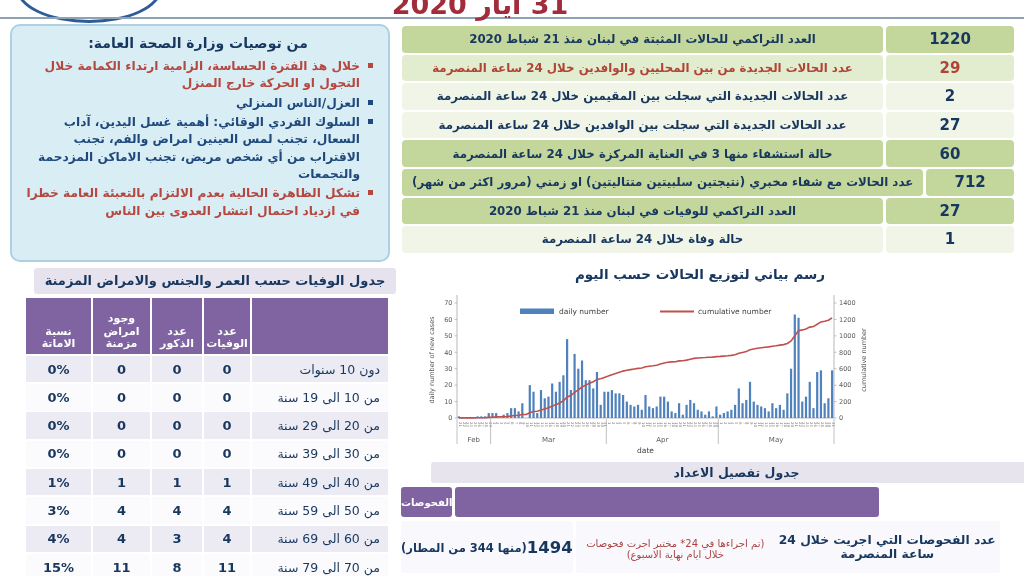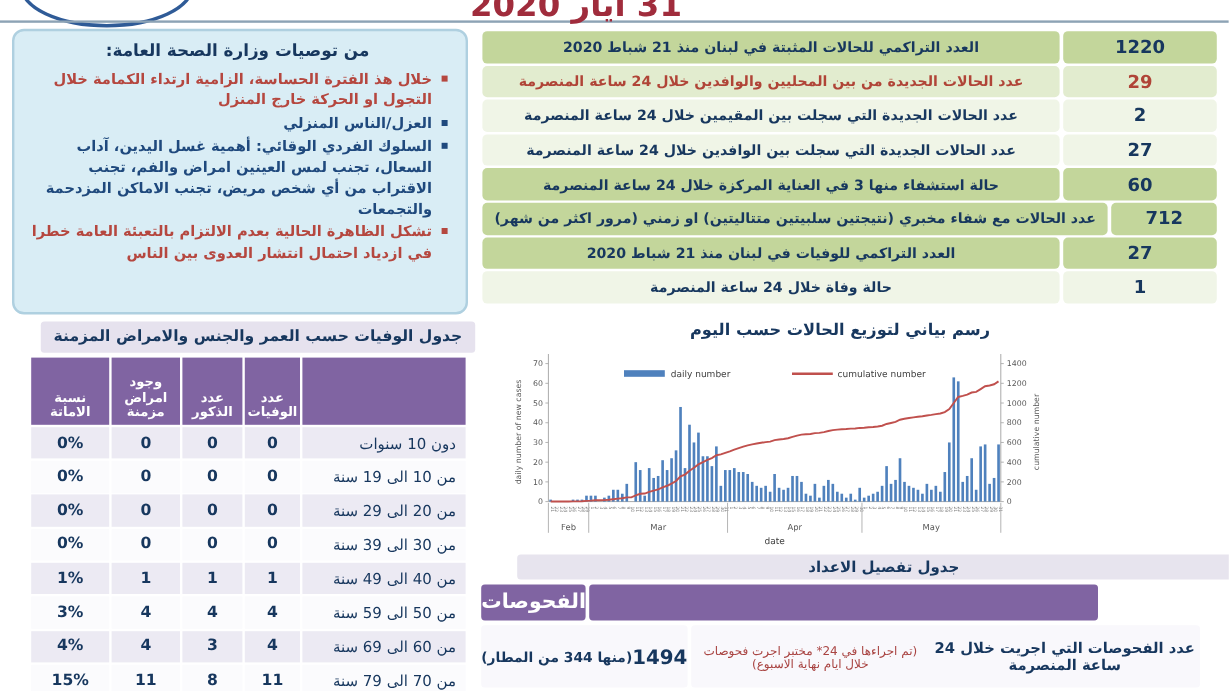--- a/index.html
+++ b/index.html
@@ -45,21 +45,21 @@
   
   .chart{position:absolute;left:420px;top:262px;width:600px;height:198px;}
   
   .det-banner{position:absolute;left:407px;top:462px;width:611px;height:21px;background:#E7E4EE;
               border-radius:3px;color:#17375E;font-size:12.5px;font-weight:600;text-align:center;
               line-height:21px;direction:rtl;margin-left:24px;}
   .det-header,.det-row{position:absolute;left:401px;display:flex;direction:rtl;gap:3px;}
   .det-header{top:487px;height:30px;}
   .det-row{top:521px;height:52px;}
   .det-desc-h{width:424px;background:#8064A2;border-radius:3px;}
-  .det-tests-h{flex:1;background:#8064A2;border-radius:3px;color:#fff;font-weight:bold;font-size:17px;
+  .det-tests-h{flex:1;background:#8064A2;border-radius:3px;color:#fff;font-weight:bold;font-size:10px;
                display:flex;align-items:center;justify-content:center;}
   .det-desc-c{width:424px;background:#F9F8FC;border-radius:3px;display:flex;flex-direction:row;
               align-items:center;justify-content:center;text-align:center;}
   .det-tests-c{flex:1;background:#F9F8FC;border-radius:3px;display:flex;
                align-items:center;justify-content:center;text-align:center;}
   .det-l1{color:#17375E;font-size:12.3px;font-weight:600;direction:rtl;}
   .det-l2{color:#A94442;font-size:10px;margin-top:3px;direction:rtl;}
   .det-v{color:#17375E;font-size:16.5px;font-weight:bold;}
   .det-n{color:#17375E;font-size:11.5px;font-weight:bold;margin-top:1px;direction:rtl;}
 </style>

